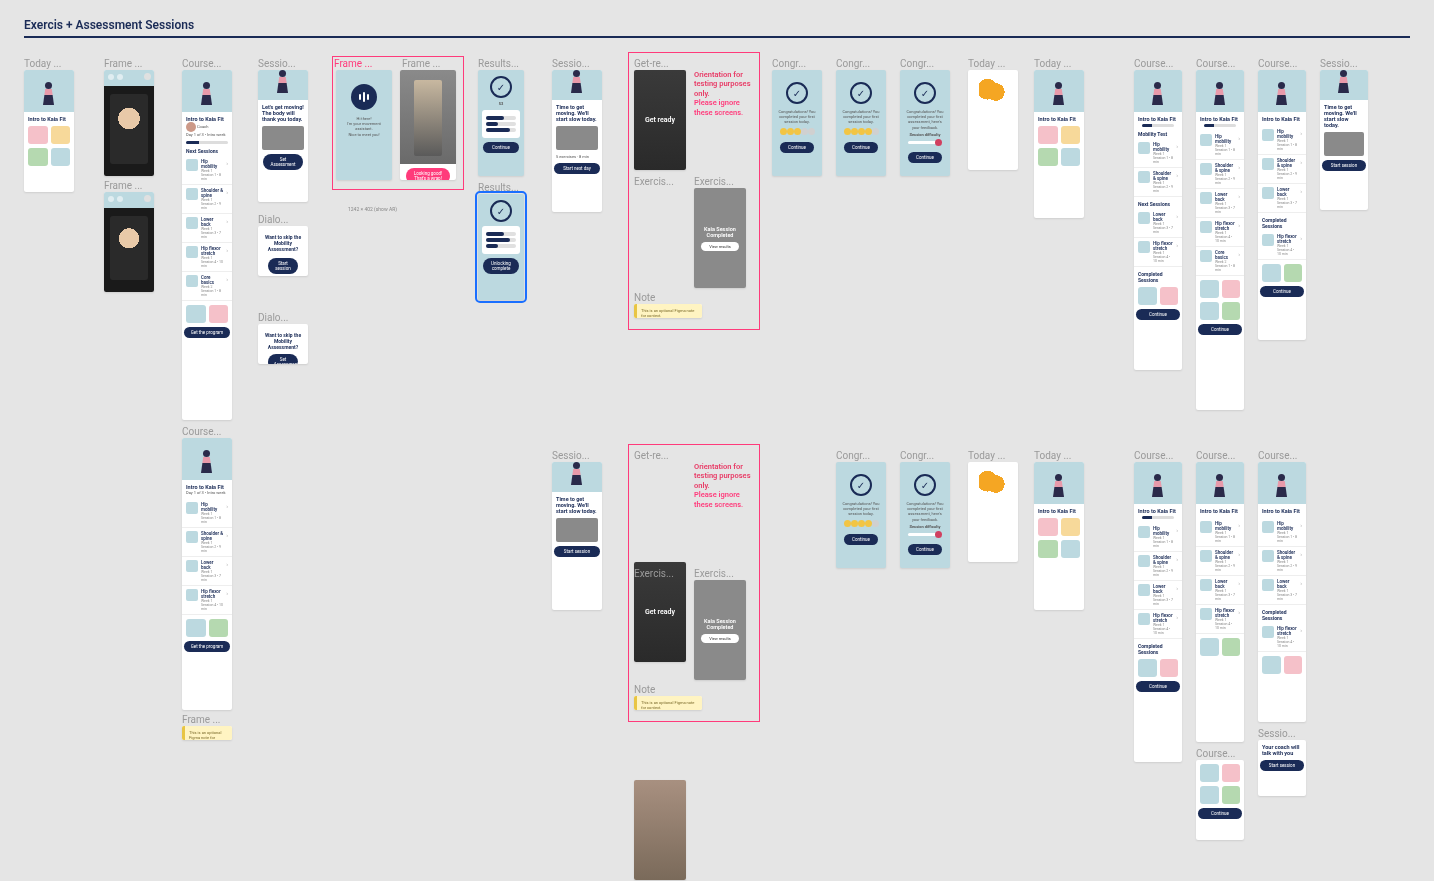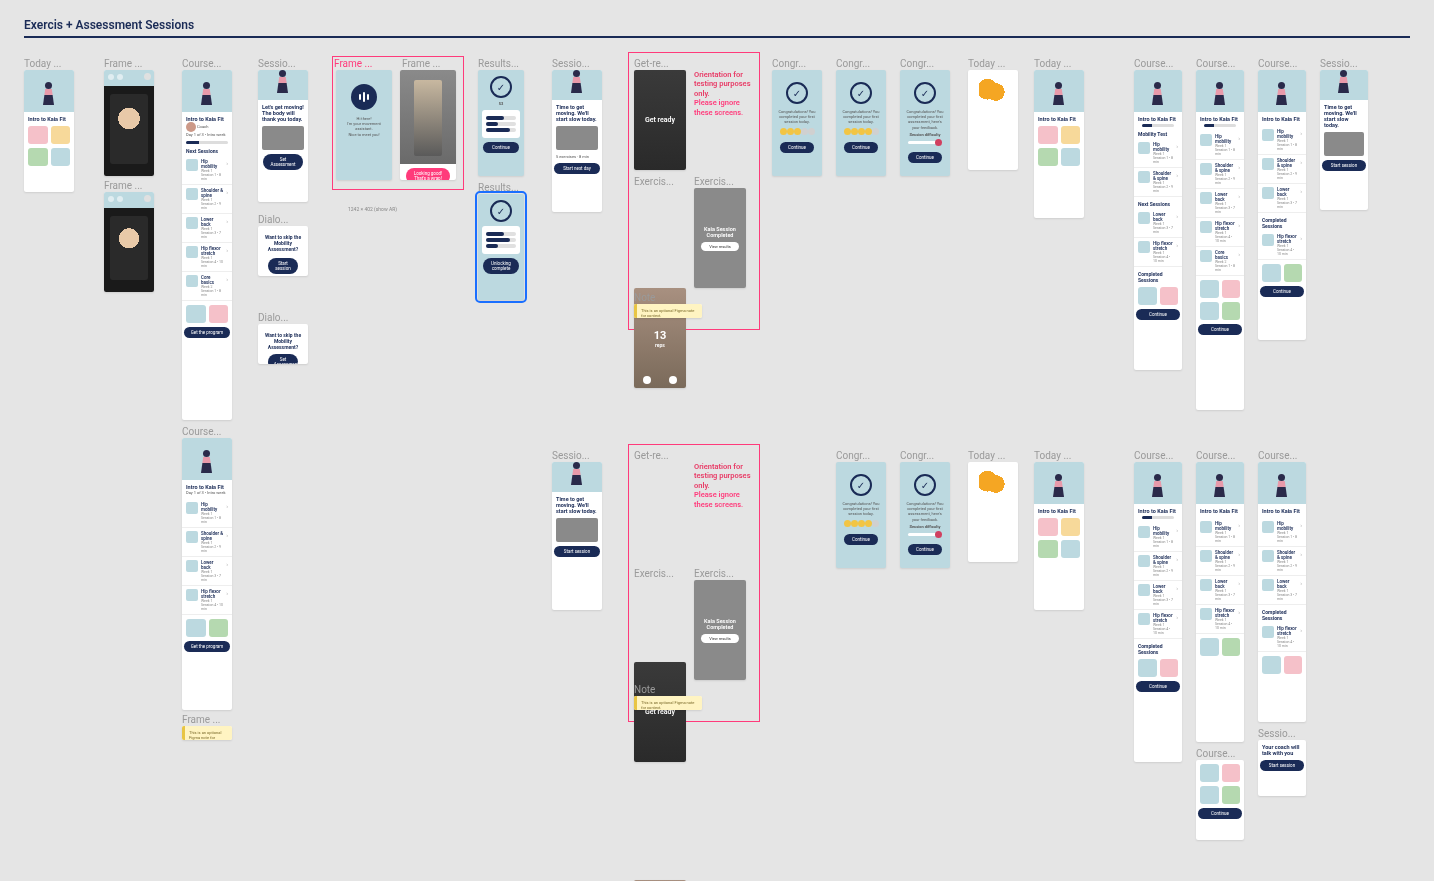--- a/index.html
+++ b/index.html
@@ -383,28 +383,20 @@
 <div class="sel" style="position:absolute; left:628px; top:18px; width:132px; height:278px"></div>
 <div class="frame-label" style="left:634px; top:24px">Get-re...</div>
 <div class="frame video dark" style="left:634px; top:36px; width:52px; height:100px">
   <span>Get ready</span>
 </div>
 <div class="warn" style="left:694px; top:36px">
   <span>Orientation for testing purposes only.</span><br>
   <span style="color:#ff3b7b">Please ignore these screens.</span>
 </div>
 <div class="frame-label" style="left:634px; top:142px">Exercis...</div>
-<div class="frame video" style="left:634px; top:154px; width:52px; height:100px; background:linear-gradient(#a89080,#7a6a5a)">
-  <div style="font-size:11px; font-weight:700">13</div>
-  <div style="font-size:5px">reps</div>
-  <div class="controls">
-        <div class="ctrl"></div>
-        <div class="ctrl"></div>
-      </div>
-</div>
 <div class="frame-label" style="left:694px; top:142px">Exercis...</div>
 <div class="frame kaia-done" style="left:694px; top:154px; width:52px; height:100px">
   <div class="txt2">Kaia Session Completed</div>
   <div class="kaia-btn">View results</div>
   <div class="controls" style="position:absolute; bottom:4px; left:0; right:0; display:flex; justify-content:space-around">
         <div class="ctrl"></div>
         <div class="ctrl"></div>
       </div>
 </div>
 <div class="frame-label" style="left:634px; top:258px">Note</div>

